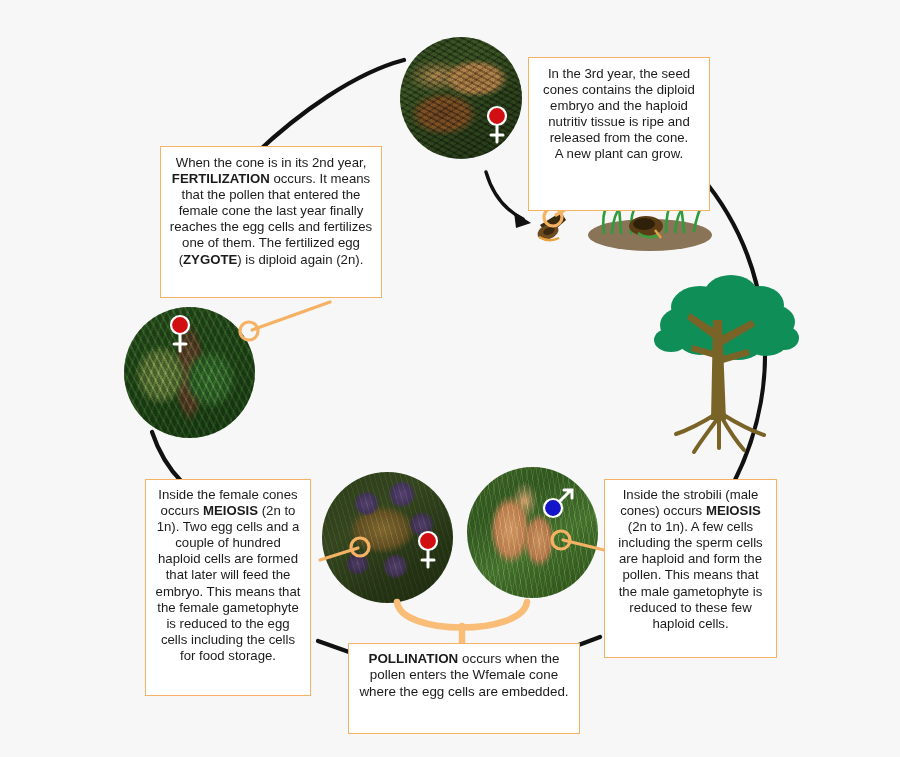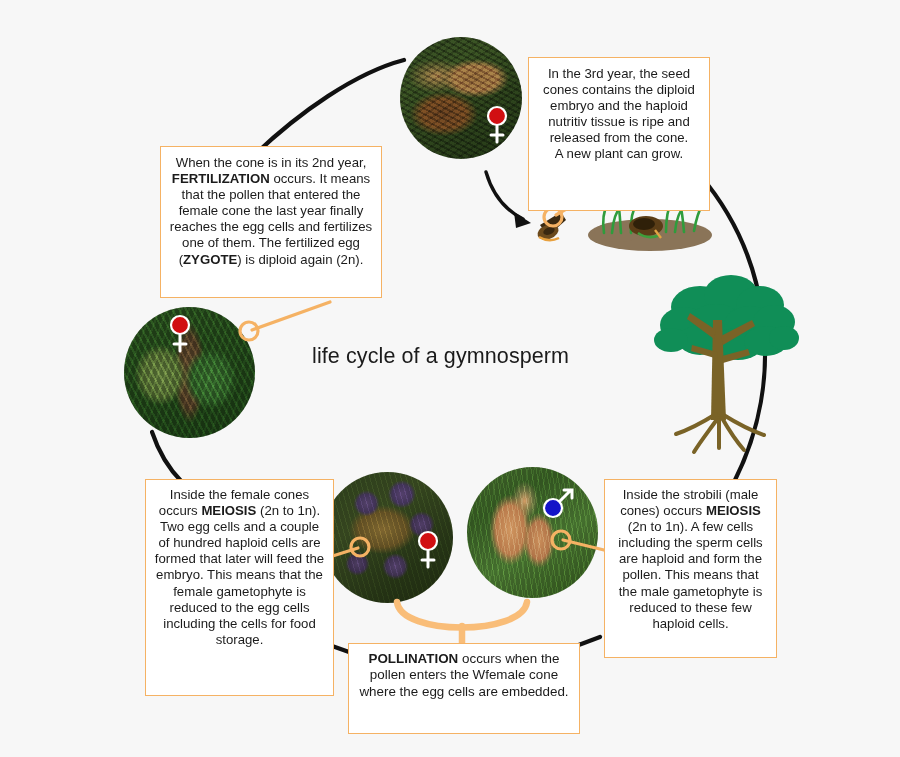--- a/index.html
+++ b/index.html
@@ -28,21 +28,21 @@
     text-align:center;
     line-height:1.22;
     z-index:6;
     padding:6px 7px 6px 7px;
   }
   .tbox p{margin:0;}
   .tbox b{font-weight:bold;}
 
   #box-seed   {left:528px; top:57px;  width:182px; height:154px; font-size:13.2px; padding-top:8px;}
   #box-fert   {left:120px; top:146px; width:222px; height:152px; font-size:13.2px; padding-top:8px;margin-left:40px;}
-  #box-female {left:145px; top:479px; width:189px; height:217px; font-size:13.2px; padding-top:7px;}
+  #box-female {left:145px; top:479px; width:166px; height:217px; font-size:13.2px; padding-top:7px;}
   #box-male   {left:604px; top:479px; width:173px; height:179px; font-size:13.2px; padding-top:7px;}
   #box-poll   {left:348px; top:643px; width:232px; height:91px;  font-size:13.4px; padding-top:7px;}
 
   
   #title{
     position:absolute;left:312px;top:344px;width:300px;
     font-size:21.5px;color:#1b1b1b;letter-spacing:0.1px;
     z-index:6;font-weight:400;
   }
 
@@ -247,21 +247,20 @@
     <g>
       <circle cx="428" cy="541" r="9" fill="#d10f12" stroke="#fff" stroke-width="2.2"></circle>
       <path d="M 428 551 L 428 567 M 422 560 L 434 560" stroke="#fff" stroke-width="3" stroke-linecap="round"></path>
     </g>
     <g>
       <circle cx="553" cy="508" r="9" fill="#1414c8" stroke="#fff" stroke-width="2.2"></circle>
       <path d="M 560 501 L 571 490 M 564 490 L 572 490 L 572 498" stroke="#fff" stroke-width="3" stroke-linecap="round" fill="none"></path>
     </g>
   </svg>
 
-  <div id="title">life cycle of a gymnosperm</div>
 
   <div class="tbox" id="box-seed">
     <p>In the 3rd year, the seed</p>
     <p>cones contains the diploid</p>
     <p>embryo and the haploid</p>
     <p>nutritiv tissue is ripe and</p>
     <p>released from the cone.</p>
     <p>A new plant can grow.</p>
   </div>
 

